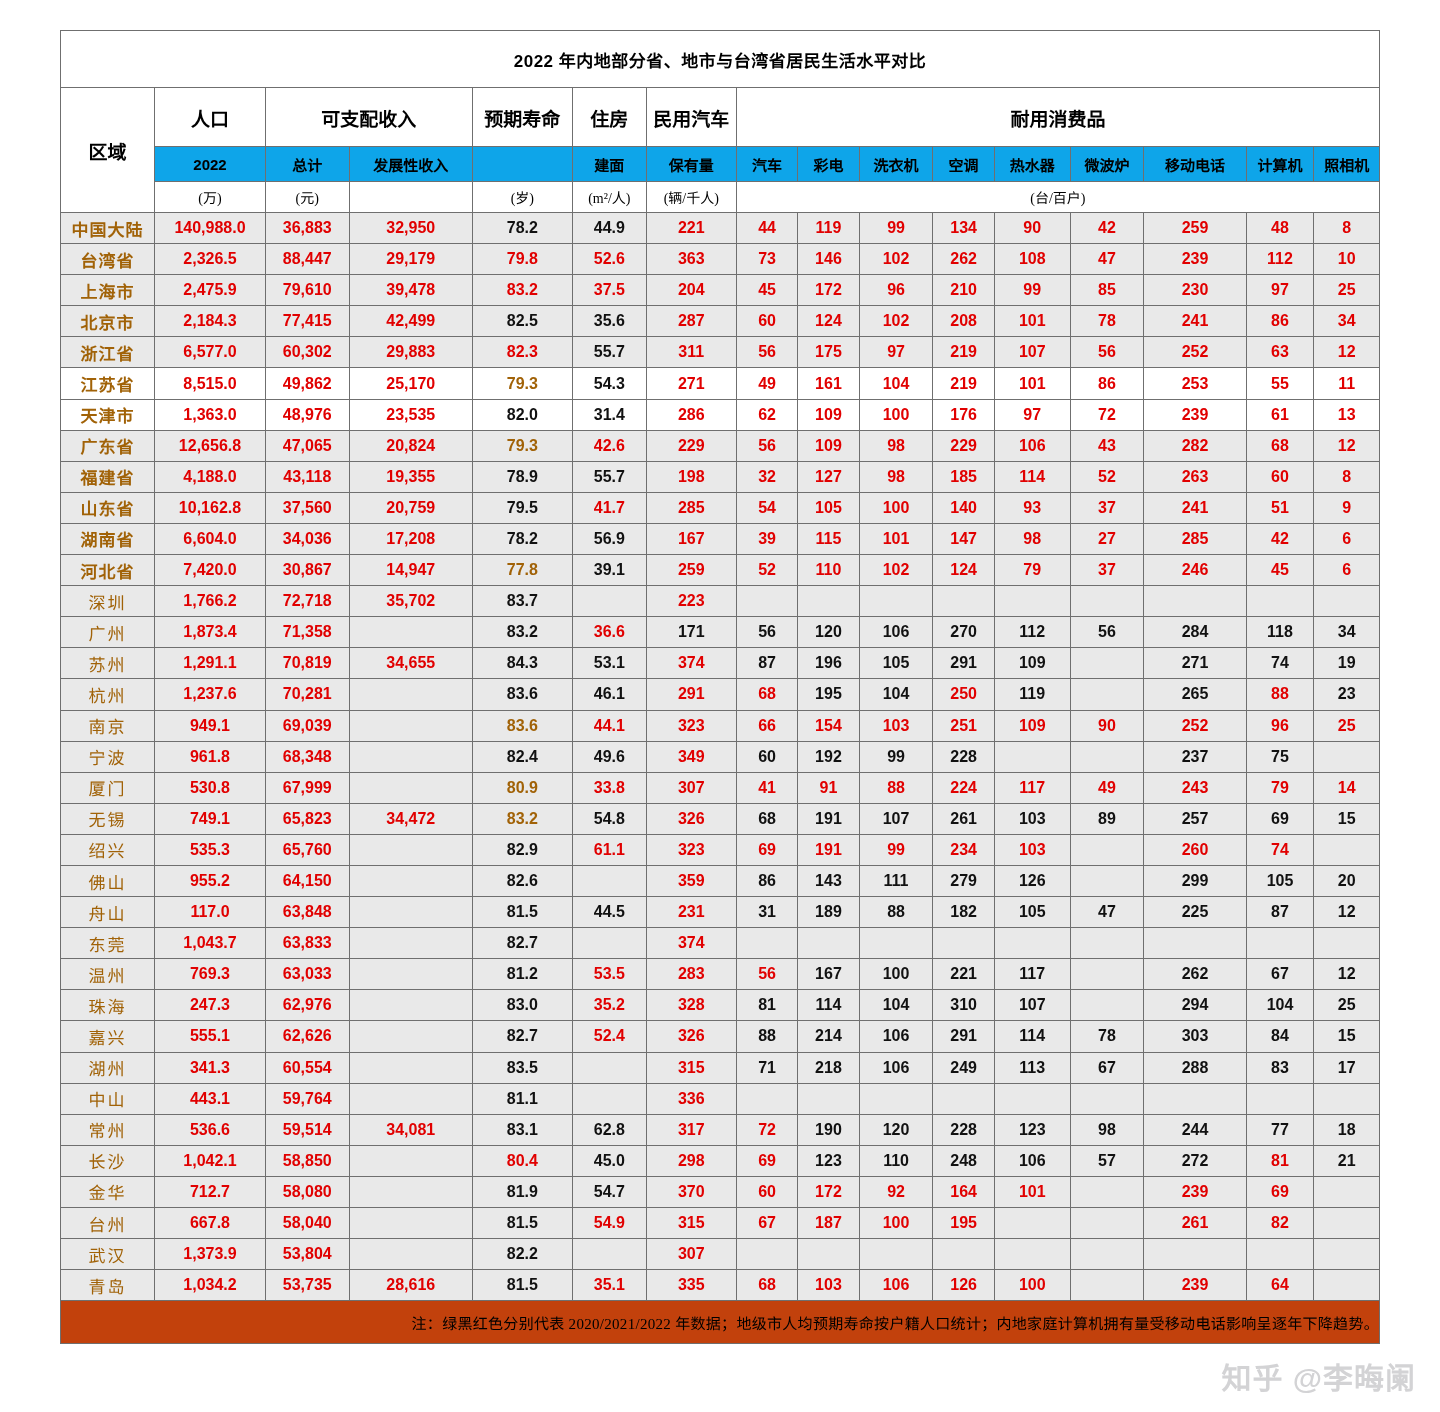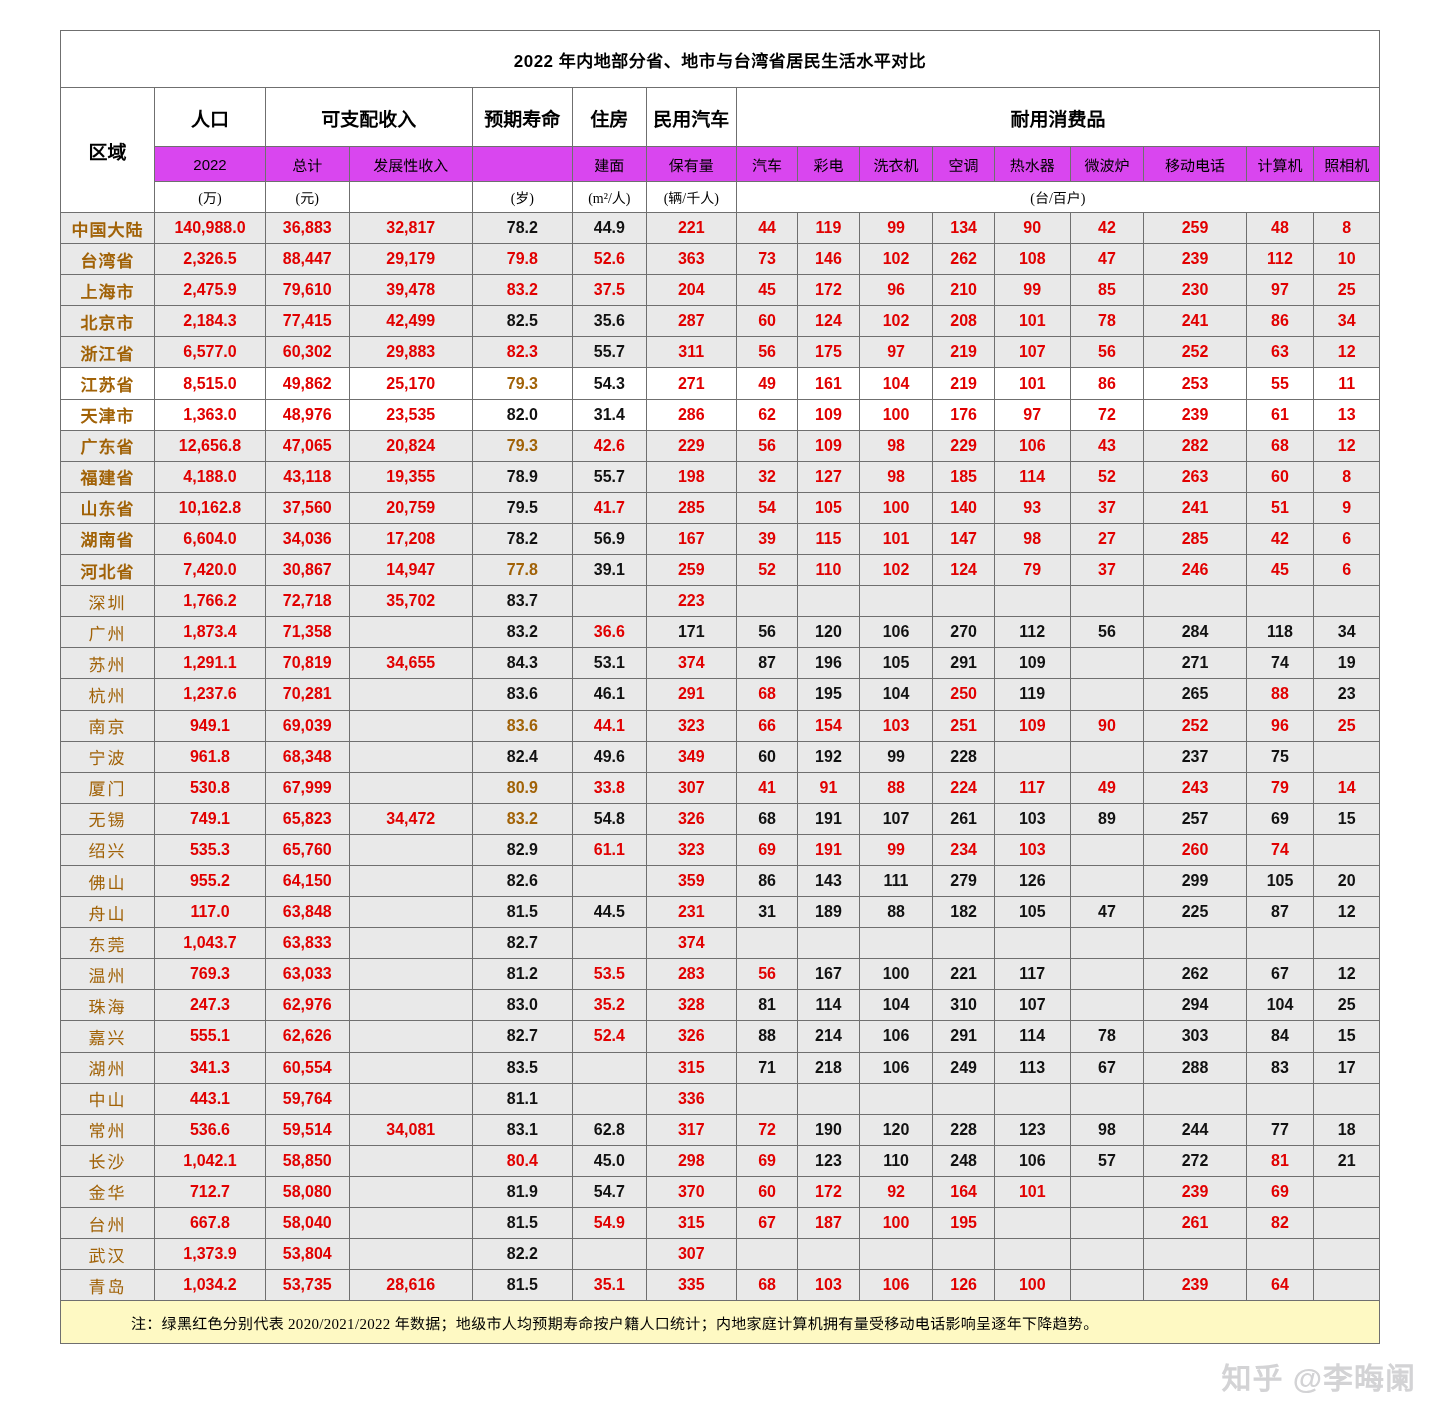--- a/index.html
+++ b/index.html
@@ -44,23 +44,23 @@
   .hdr-top td{
     height:58px;
     font-size:19px;
     font-weight:bold;
     font-family:"Liberation Sans","DejaVu Sans",sans-serif;
     background:#ffffff;
   }
   .hdr-mid td{
     height:34px;
     font-size:15px;
-    font-weight:normal;
+    font-weight:bold;
     font-family:"Liberation Sans","DejaVu Sans",sans-serif;
-    background:#d946ef;
+    background:#0ea5e9;
   }
   .hdr-unit td{
     height:30px;
     font-size:14px;
     font-family:"Liberation Serif","DejaVu Serif",serif;
     background:#ffffff;
   }
   .hdr-top .region-cell{font-size:19px;}
   
   tbody tr{height:31.1px;}
@@ -78,24 +78,24 @@
     font-weight:normal;
     letter-spacing:2px;
   }
   tbody tr.prov td.name{font-weight:bold;letter-spacing:1px;}
   td.c-red{color:#e10000;}
   td.c-black{color:#111111;}
   td.c-green{color:#a16207;}
   
   .note-row td{
     height:42px;
-    background:#fef9c3;
+    background:#c2410c;
     font-size:15px;
     font-family:"Liberation Serif","DejaVu Serif",serif;
-    text-align:left;
+    text-align:right;
     padding-left:70px;
     letter-spacing:.3px;
     color:#000;
   }
   
   #watermark{
     position:absolute;
     right:24px;bottom:14px;
     font-size:30px;
     color:#d3d3d5;
@@ -166,21 +166,21 @@
         <td>(m²/人)</td>
         <td>(辆/千人)</td>
         <td colspan="9">(台/百户)</td>
       </tr>
     </thead>
     <tbody id="tbody">
         <tr class="prov ">
           <td class="name">中国大陆</td>
           <td class="c-red">140,988.0</td>
           <td class="c-red">36,883</td>
-          <td class="c-red">32,817</td>
+          <td class="c-red">32,950</td>
           <td class="c-black">78.2</td>
           <td class="c-black">44.9</td>
           <td class="c-red">221</td>
           <td class="c-red">44</td>
           <td class="c-red">119</td>
           <td class="c-red">99</td>
           <td class="c-red">134</td>
           <td class="c-red">90</td>
           <td class="c-red">42</td>
           <td class="c-red">259</td>

